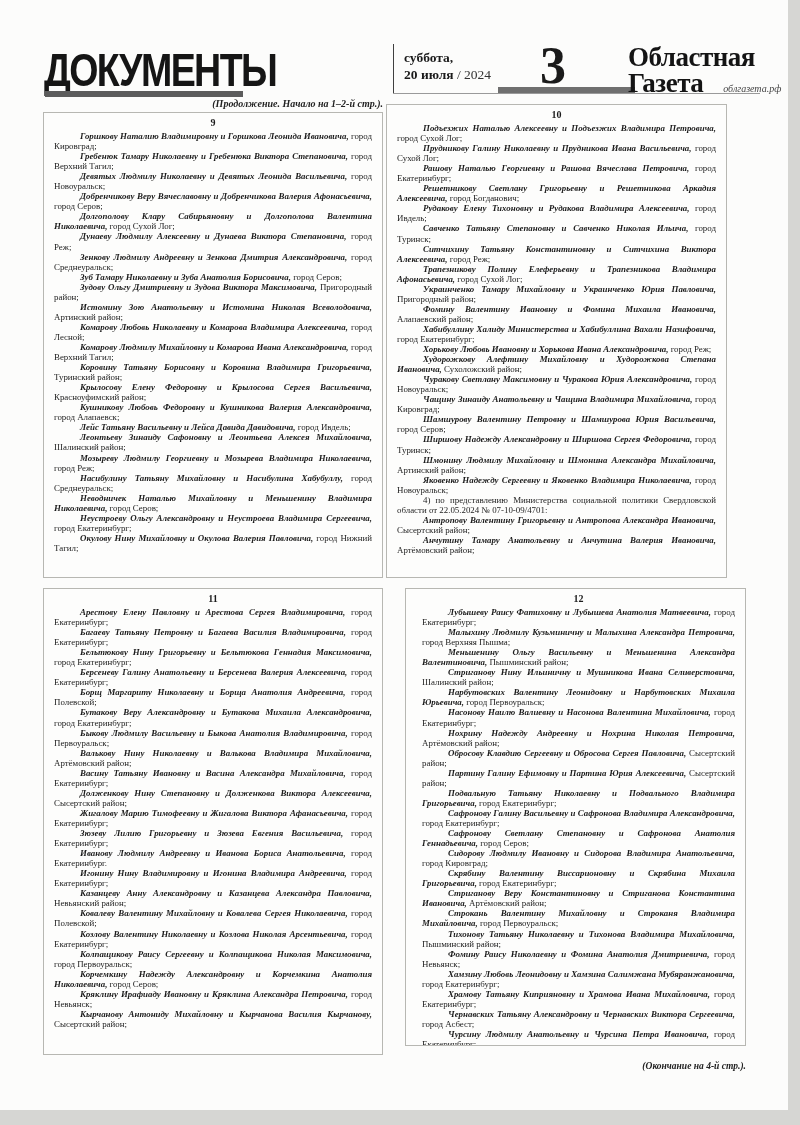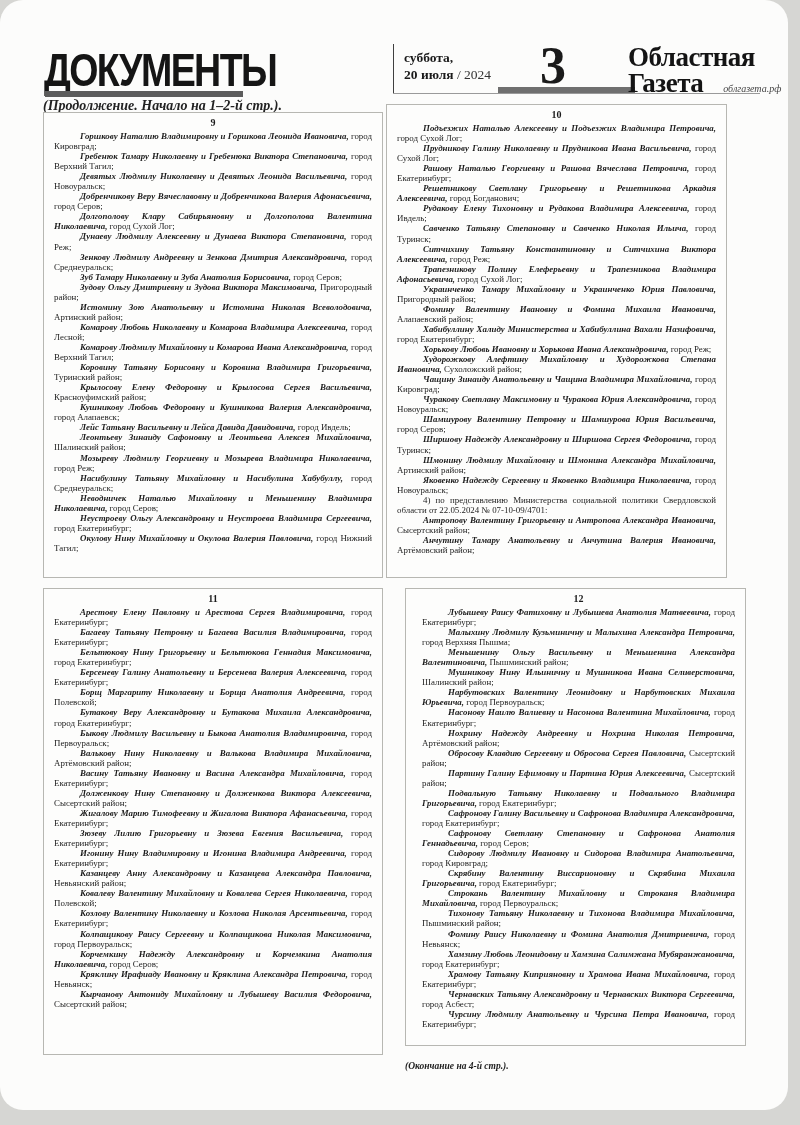--- a/index.html
+++ b/index.html
@@ -1,40 +1,40 @@
 <!DOCTYPE html>
 <html lang="ru"><head>
 <meta charset="utf-8">
 <style>
   * { margin:0; padding:0; box-sizing:border-box; }
   body { width:800px; height:1125px; background:#d6d6d3; font-family:"Liberation Serif", serif; }
-  .sheet { position:absolute; left:0; top:0; width:788px; height:1110px; background:#fcfcfb;border-radius:23px; }
+  .sheet { position:absolute; left:0; top:0; width:788px; height:1110px; background:#fcfcfb; }
 
   
   .doc-title{
     position:absolute; left:44px; top:42px;
     font-family:"Liberation Sans", sans-serif; font-weight:700;
     font-size:47px; letter-spacing:-2px; color:#151515;
     transform:scaleX(0.80); transform-origin:left top; white-space:nowrap;
   }
   .title-bar{ position:absolute; left:45px; top:91px; width:198px; height:6px; background:#5c5c5c; }
   .hdr-vline{ position:absolute; left:393px; top:44px; width:1px; height:50px; background:#3f3f3f; }
   .hdr-rule{ position:absolute; left:393px; top:93px; width:367px; height:1px; background:#9a9a9a; }
   .date-block{ position:absolute; left:404px; top:49px; font-size:13.5px; line-height:17px; font-weight:bold; color:#1a1a1a; }
   .date-year{ font-weight:normal; color:#333; }
   .page-number{ position:absolute; left:540px; top:36px; font-size:52px; font-weight:bold; color:#1a1a1a; }
   .pagenum-bar{ position:absolute; left:498px; top:87px; width:137px; height:6px; background:#6f6f6f; }
   .masthead{ position:absolute; left:628px; top:44px; width:162px; font-weight:bold; color:#141414; }
   .masthead .m1{ font-size:27px; line-height:26px; letter-spacing:-0.5px; }
   .masthead .m2{ font-size:27px; line-height:26px; letter-spacing:-0.5px; }
   .masthead .site{ font-size:10px; font-weight:normal; font-style:italic; color:#444; margin-left:20px; letter-spacing:0; }
 
-  .cont-note{ position:absolute; left:43px; top:98px; width:340px; text-align:left;
-    font-size:14px; font-weight:bold; font-style:italic; color:#222; }
-  .end-note{ position:absolute; left:405px; top:1061px; width:341px; text-align:left;
+  .cont-note{ position:absolute; left:43px; top:98px; width:340px; text-align:right;
+    font-size:10px; font-weight:bold; font-style:italic; color:#222; }
+  .end-note{ position:absolute; left:405px; top:1061px; width:341px; text-align:right;
     font-size:9.5px; font-weight:bold; font-style:italic; color:#222; }
 
   
   .block{ position:absolute; background:#fdfdfc; border:1px solid #b7b7b2; padding:4px 10px 6px; overflow:hidden; }
   #block9  { left:43px;  top:112px; width:340px; height:466px; }
   #block10 { left:386px; top:104px; width:341px; height:474px; }
   #block11 { left:43px;  top:588px; width:340px; height:467px; }
   #block12 { left:405px; top:588px; width:341px; height:458px;padding-left:16px; }
   .block-number{ text-align:center; font-size:10px; font-weight:bold; color:#1b1b1b; margin-bottom:3px; }
   .entry{ font-size:8.9px; line-height:10.05px; text-align:justify; text-indent:26px; color:#1c1c1c; }
@@ -103,22 +103,22 @@
         <p class="entry"><span class="names">Решетникову Светлану Григорьевну и Решетникова Аркадия Алексеевича,</span><span> город Богданович;</span></p>
         <p class="entry"><span class="names">Рудакову Елену Тихоновну и Рудакова Владимира Алексеевича,</span><span> город Ивдель;</span></p>
         <p class="entry"><span class="names">Савченко Татьяну Степановну и Савченко Николая Ильича,</span><span> город Туринск;</span></p>
         <p class="entry"><span class="names">Ситчихину Татьяну Константиновну и Ситчихина Виктора Алексеевича,</span><span> город Реж;</span></p>
         <p class="entry"><span class="names">Трапезникову Полину Елеферьевну и Трапезникова Владимира Афонасьевича,</span><span> город Сухой Лог;</span></p>
         <p class="entry"><span class="names">Украинченко Тамару Михайловну и Украинченко Юрия Павловича,</span><span> Пригородный район;</span></p>
         <p class="entry"><span class="names">Фомину Валентину Ивановну и Фомина Михаила Ивановича,</span><span> Алапаевский район;</span></p>
         <p class="entry"><span class="names">Хабибуллину Халиду Министерства и Хабибуллина Вахали Назифовича,</span><span> город Екатеринбург;</span></p>
         <p class="entry"><span class="names">Хорькову Любовь Ивановну и Хорькова Ивана Александровича,</span><span> город Реж;</span></p>
         <p class="entry"><span class="names">Худорожкову Алефтину Михайловну и Худорожкова Степана Ивановича,</span><span> Сухоложский район;</span></p>
+        <p class="entry"><span class="names">Чуракову Светлану Максимовну и Чуракова Юрия Александровича,</span><span> город Новоуральск;</span></p>
         <p class="entry"><span class="names">Чащину Зинаиду Анатольевну и Чащина Владимира Михайловича,</span><span> город Кировград;</span></p>
-        <p class="entry"><span class="names">Чуракову Светлану Максимовну и Чуракова Юрия Александровича,</span><span> город Новоуральск;</span></p>
         <p class="entry"><span class="names">Шамшурову Валентину Петровну и Шамшурова Юрия Васильевича,</span><span> город Серов;</span></p>
         <p class="entry"><span class="names">Ширшову Надежду Александровну и Ширшова Сергея Федоровича,</span><span> город Туринск;</span></p>
         <p class="entry"><span class="names">Шмонину Людмилу Михайловну и Шмонина Александра Михайловича,</span><span> Артинский район;</span></p>
         <p class="entry"><span class="names">Яковенко Надежду Сергеевну и Яковенко Владимира Николаевича,</span><span> город Новоуральск;</span></p>
         <p class="entry note">4) по представлению Министерства социальной политики Свердловской области от 22.05.2024 № 07-10-09/4701:</p>
         <p class="entry"><span class="names">Антропову Валентину Григорьевну и Антропова Александра Ивановича,</span><span> Сысертский район;</span></p>
         <p class="entry"><span class="names">Анчутину Тамару Анатольевну и Анчутина Валерия Ивановича,</span><span> Артёмовский район;</span></p>
       </div>
   </div>
 
@@ -130,48 +130,50 @@
         <p class="entry"><span class="names">Бельтюкову Нину Григорьевну и Бельтюкова Геннадия Максимовича,</span><span> город Екатеринбург;</span></p>
         <p class="entry"><span class="names">Берсеневу Галину Анатольевну и Берсенева Валерия Алексеевича,</span><span> город Екатеринбург;</span></p>
         <p class="entry"><span class="names">Борщ Маргариту Николаевну и Борща Анатолия Андреевича,</span><span> город Полевской;</span></p>
         <p class="entry"><span class="names">Бутакову Веру Александровну и Бутакова Михаила Александровича,</span><span> город Екатеринбург;</span></p>
         <p class="entry"><span class="names">Быкову Людмилу Васильевну и Быкова Анатолия Владимировича,</span><span> город Первоуральск;</span></p>
         <p class="entry"><span class="names">Валькову Нину Николаевну и Валькова Владимира Михайловича,</span><span> Артёмовский район;</span></p>
         <p class="entry"><span class="names">Васину Татьяну Ивановну и Васина Александра Михайловича,</span><span> город Екатеринбург;</span></p>
         <p class="entry"><span class="names">Долженкову Нину Степановну и Долженкова Виктора Алексеевича,</span><span> Сысертский район;</span></p>
         <p class="entry"><span class="names">Жигалову Марию Тимофеевну и Жигалова Виктора Афанасьевича,</span><span> город Екатеринбург;</span></p>
         <p class="entry"><span class="names">Зюзеву Лилию Григорьевну и Зюзева Евгения Васильевича,</span><span> город Екатеринбург;</span></p>
+        <p class="entry"><span class="names">Иванову Людмилу Андреевну и Иванова Бориса Анатольевича,</span><span> город Екатеринбург.</span></p>
         <p class="entry"><span class="names">Игонину Нину Владимировну и Игонина Владимира Андреевича,</span><span> город Екатеринбург;</span></p>
         <p class="entry"><span class="names">Казанцеву Анну Александровну и Казанцева Александра Павловича,</span><span> Невьянский район;</span></p>
         <p class="entry"><span class="names">Ковалеву Валентину Михайловну и Ковалева Сергея Николаевича,</span><span> город Полевской;</span></p>
         <p class="entry"><span class="names">Козлову Валентину Николаевну и Козлова Николая Арсентьевича,</span><span> город Екатеринбург;</span></p>
         <p class="entry"><span class="names">Колпащикову Раису Сергеевну и Колпащикова Николая Максимовича,</span><span> город Первоуральск;</span></p>
         <p class="entry"><span class="names">Корчемкину Надежду Александровну и Корчемкина Анатолия Николаевича,</span><span> город Серов;</span></p>
         <p class="entry"><span class="names">Кряклину Ирафиаду Ивановну и Кряклина Александра Петровича,</span><span> город Невьянск;</span></p>
-        <p class="entry"><span class="names">Кырчанову Антониду Михайловну и Лубышеву Василия Федоровича,</span><span> Сысертский район;</span></p>
+        <p class="entry"><span class="names">Кырчанову Антониду Михайловну и Кырчанова Василия Кырчанову,</span><span> Сысертский район;</span></p>
       </div>
   </div>
 
   <div class="block" id="block12">
     <div class="block-number">12</div>
     <div class="entries">
         <p class="entry"><span class="names">Лубышеву Раису Фатиховну и Лубышева Анатолия Матвеевича,</span><span> город Екатеринбург;</span></p>
         <p class="entry"><span class="names">Малыхину Людмилу Кузьминичну и Малыхина Александра Петровича,</span><span> город Верхняя Пышма;</span></p>
         <p class="entry"><span class="names">Меньшенину Ольгу Васильевну и Меньшенина Александра Валентиновича,</span><span> Пышминский район;</span></p>
-        <p class="entry"><span class="names">Мушникову Нину Ильиничну и Мушникова Ивана Селиверстовича,</span><span> Шалинский район;</span></p>
+        <p class="entry"><span class="names">Стриганову Нину Ильиничну и Мушникова Ивана Селиверстовича,</span><span> Шалинский район;</span></p>
         <p class="entry"><span class="names">Нарбутовских Валентину Леонидовну и Нарбутовских Михаила Юрьевича,</span><span> город Первоуральск;</span></p>
         <p class="entry"><span class="names">Насонову Наилю Валиевну и Насонова Валентина Михайловича,</span><span> город Екатеринбург;</span></p>
         <p class="entry"><span class="names">Нохрину Надежду Андреевну и Нохрина Николая Петровича,</span><span> Артёмовский район;</span></p>
         <p class="entry"><span class="names">Обросову Клавдию Сергеевну и Обросова Сергея Павловича,</span><span> Сысертский район;</span></p>
         <p class="entry"><span class="names">Партину Галину Ефимовну и Партина Юрия Алексеевича,</span><span> Сысертский район;</span></p>
         <p class="entry"><span class="names">Подвальную Татьяну Николаевну и Подвального Владимира Григорьевича,</span><span> город Екатеринбург;</span></p>
         <p class="entry"><span class="names">Сафронову Галину Васильевну и Сафронова Владимира Александровича,</span><span> город Екатеринбург;</span></p>
         <p class="entry"><span class="names">Сафронову Светлану Степановну и Сафронова Анатолия Геннадьевича,</span><span> город Серов;</span></p>
         <p class="entry"><span class="names">Сидорову Людмилу Ивановну и Сидорова Владимира Анатольевича,</span><span> город Кировград;</span></p>
         <p class="entry"><span class="names">Скрябину Валентину Виссарионовну и Скрябина Михаила Григорьевича,</span><span> город Екатеринбург;</span></p>
+        <p class="entry"><span class="names">Стриганову Веру Константиновну и Стриганова Константина Ивановича,</span><span> Артёмовский район;</span></p>
         <p class="entry"><span class="names">Строкань Валентину Михайловну и Строканя Владимира Михайловича,</span><span> город Первоуральск;</span></p>
         <p class="entry"><span class="names">Тихонову Татьяну Николаевну и Тихонова Владимира Михайловича,</span><span> Пышминский район;</span></p>
         <p class="entry"><span class="names">Фомину Раису Николаевну и Фомина Анатолия Дмитриевича,</span><span> город Невьянск;</span></p>
         <p class="entry"><span class="names">Хамзину Любовь Леонидовну и Хамзина Салимжана Мубяранжановича,</span><span> город Екатеринбург;</span></p>
         <p class="entry"><span class="names">Храмову Татьяну Киприяновну и Храмова Ивана Михайловича,</span><span> город Екатеринбург;</span></p>
         <p class="entry"><span class="names">Чернавских Татьяну Александровну и Чернавских Виктора Сергеевича,</span><span> город Асбест;</span></p>
         <p class="entry"><span class="names">Чурсину Людмилу Анатольевну и Чурсина Петра Ивановича,</span><span> город Екатеринбург;</span></p>
       </div>
   </div>
 

